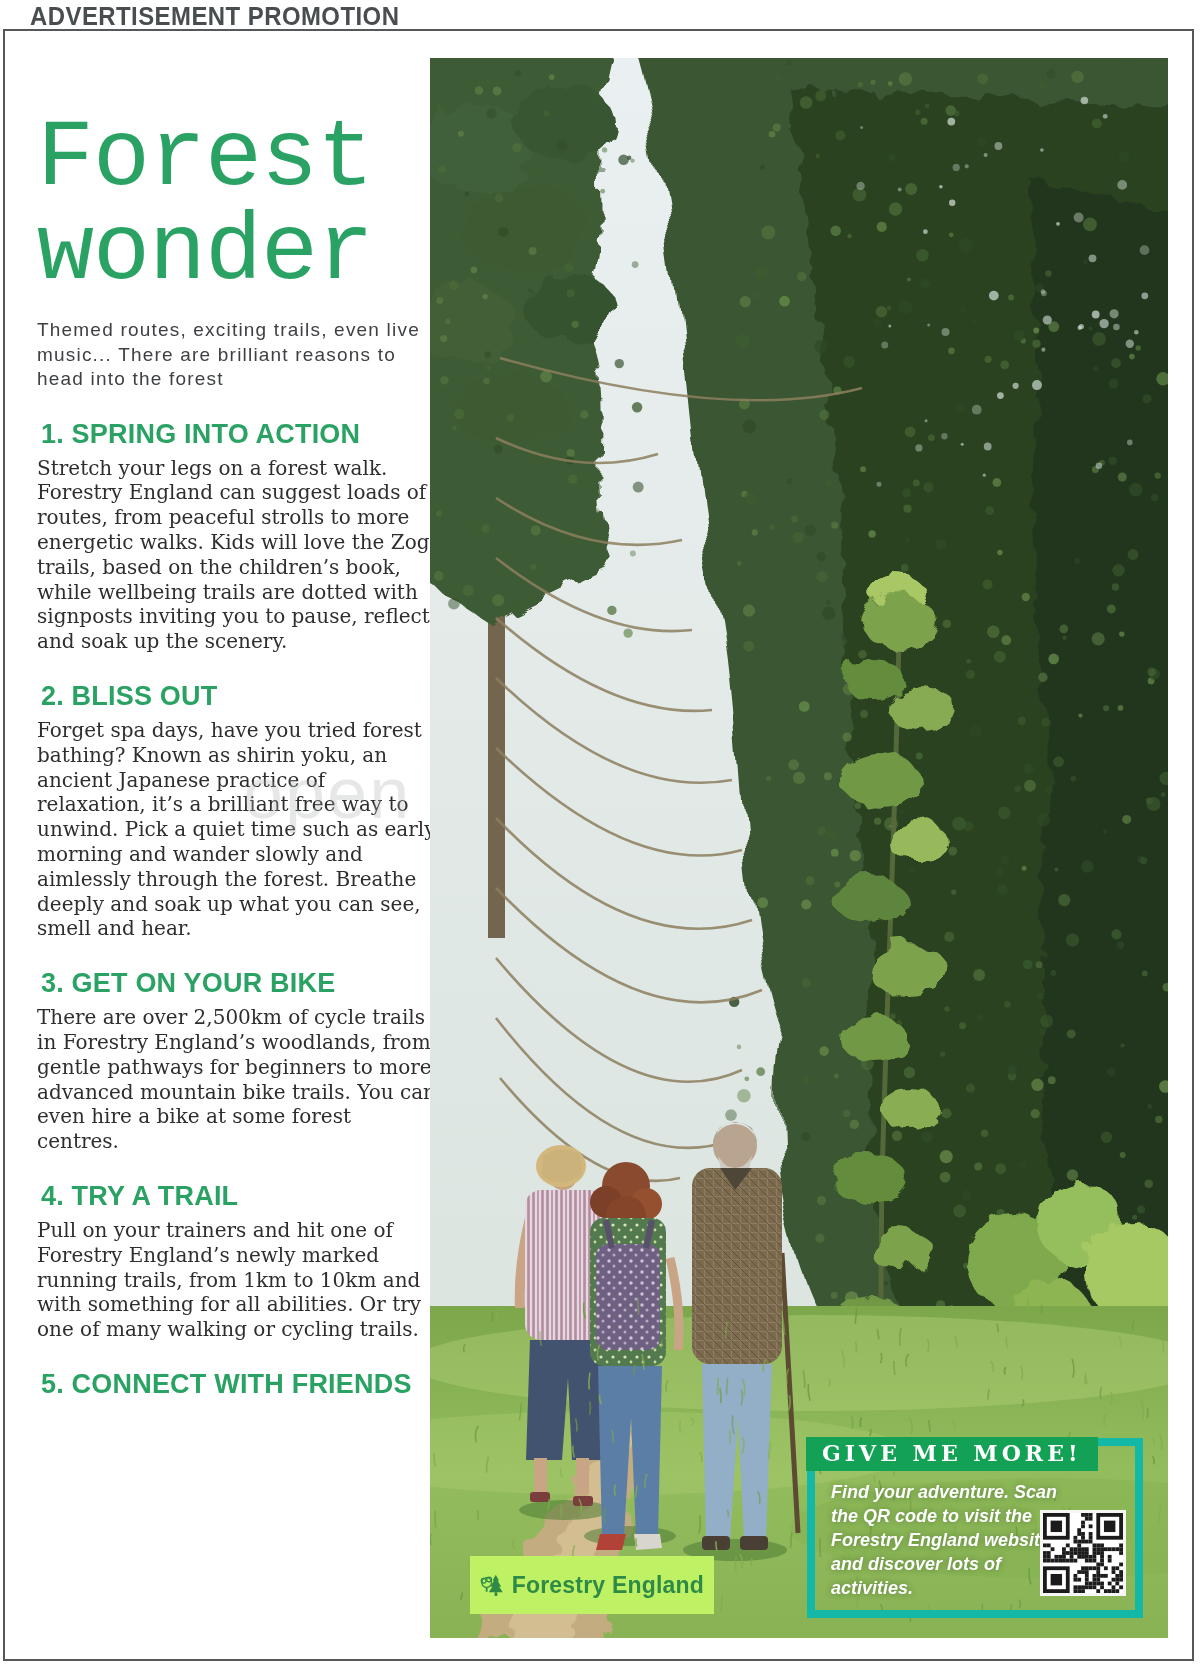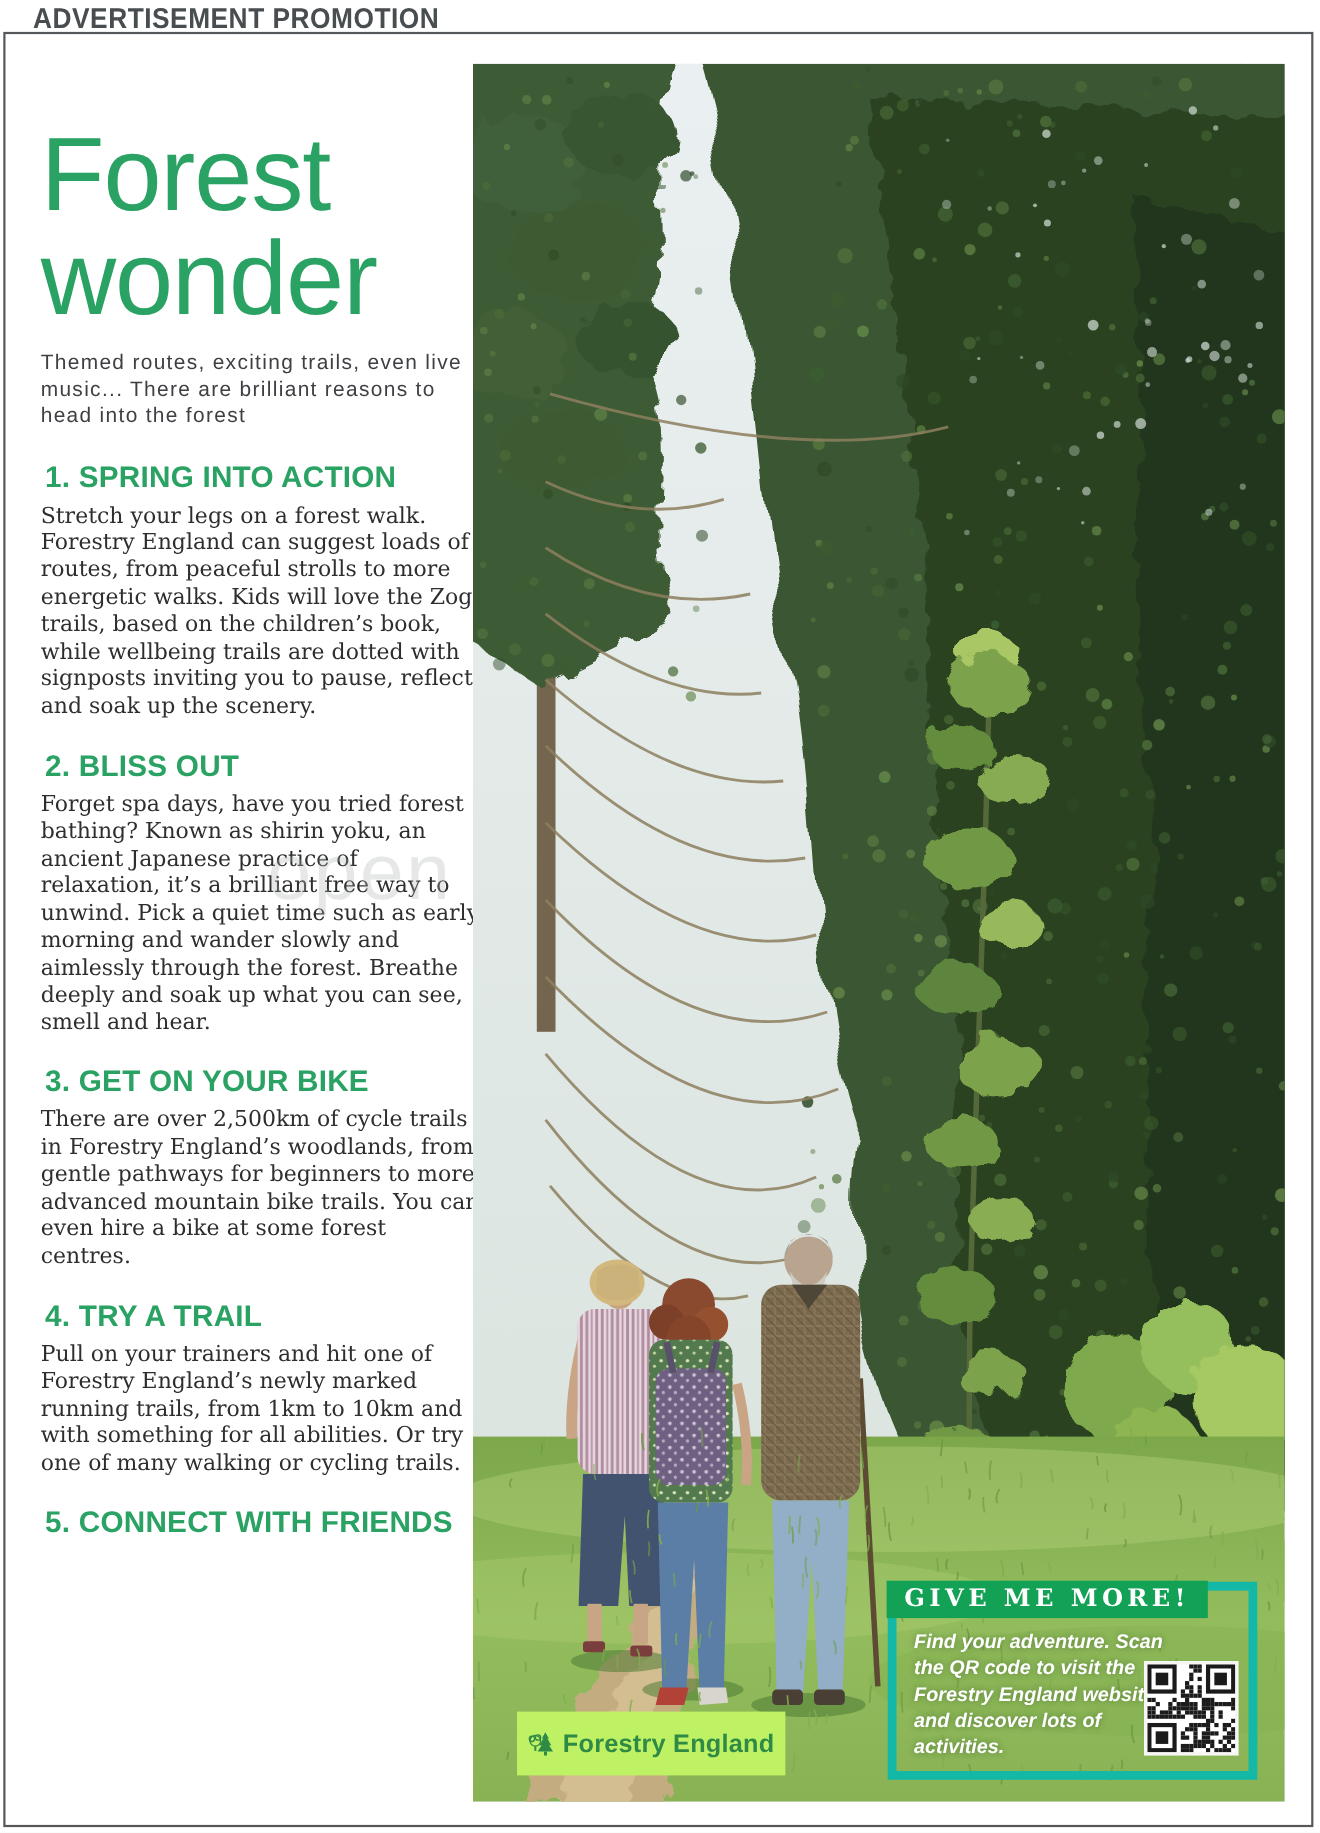--- a/index.html
+++ b/index.html
@@ -5,21 +5,21 @@
   html,body{margin:0;padding:0;background:#ffffff;}
   body{width:1200px;height:1666px;position:relative;font-family:"Liberation Sans",sans-serif;overflow:hidden;}
 
   .banner{position:absolute;left:30px;top:1px;font-size:26px;font-weight:bold;
           color:#484d50;letter-spacing:.5px;transform:scaleX(.92);transform-origin:left top;
           white-space:nowrap;}
   .frame{position:absolute;left:3px;top:29px;width:1191px;height:1632px;
          border:2px solid #55585b;box-sizing:border-box;}
 
   .leftcol{position:absolute;left:37px;top:112px;width:402px;}
-  .title{font-family:Liberation Sans, sans-serif;font-weight:400;color:#2aa263;
+  .title{font-family:Liberation Mono, monospace;font-weight:400;color:#2aa263;
          font-size:95px;line-height:.99;margin:0 0 18px 0;letter-spacing:-1px;}
   .intro{font-size:19px;line-height:1.29;letter-spacing:1.2px;color:#3e4043;margin:0;}
   .sec-h{font-size:27px;font-weight:bold;color:#2aa263;margin:27px 0 6px 4px;letter-spacing:.2px;}
   .sec-p{font-family:"DejaVu Serif",serif;font-size:20px;line-height:1.24;color:#2e2e30;margin:0;}
 
   .watermark{position:absolute;left:243px;top:752px;font-size:72px;color:#aeb2b3;
              opacity:.30;letter-spacing:2px;z-index:6;pointer-events:none;}
 
   .photo{position:absolute;left:430px;top:58px;width:738px;height:1580px;background:#dfe6e3;overflow:hidden;}
   .photo svg.scene{position:absolute;left:0;top:0;}

